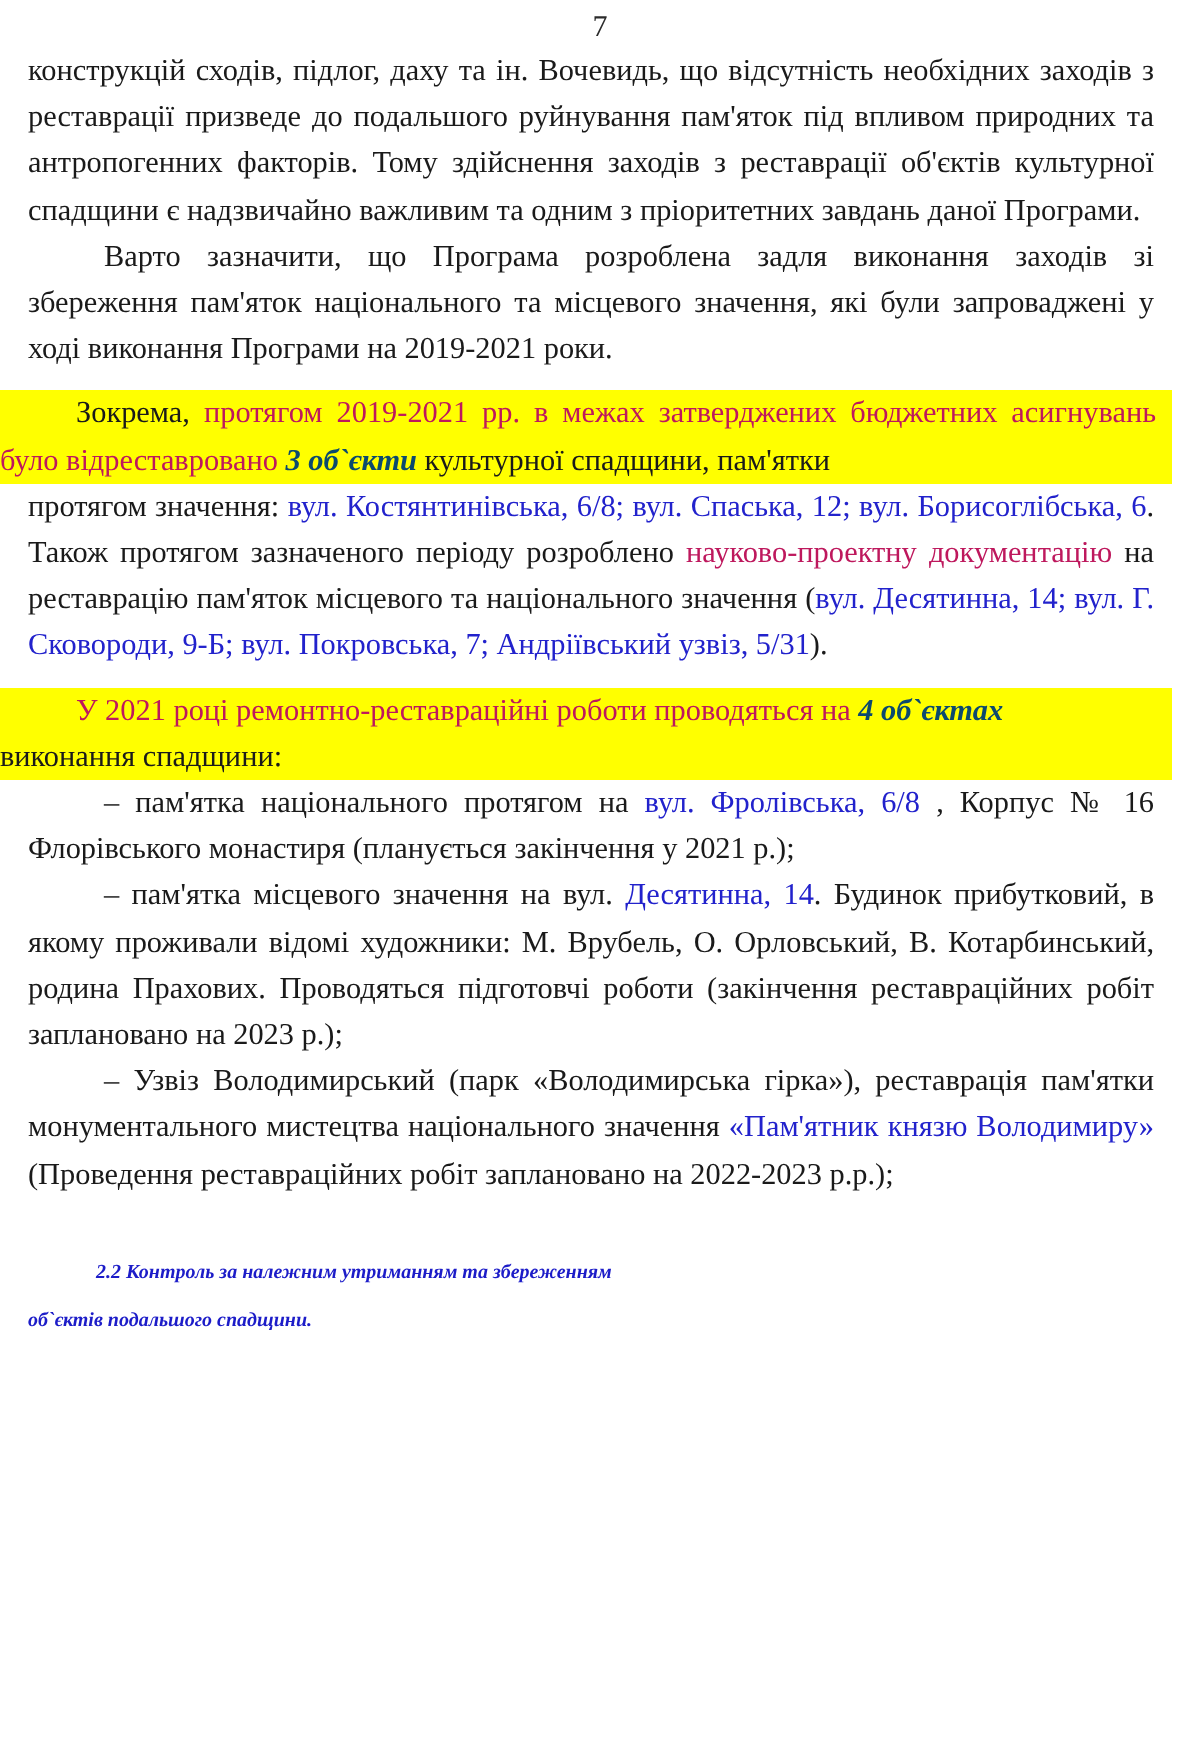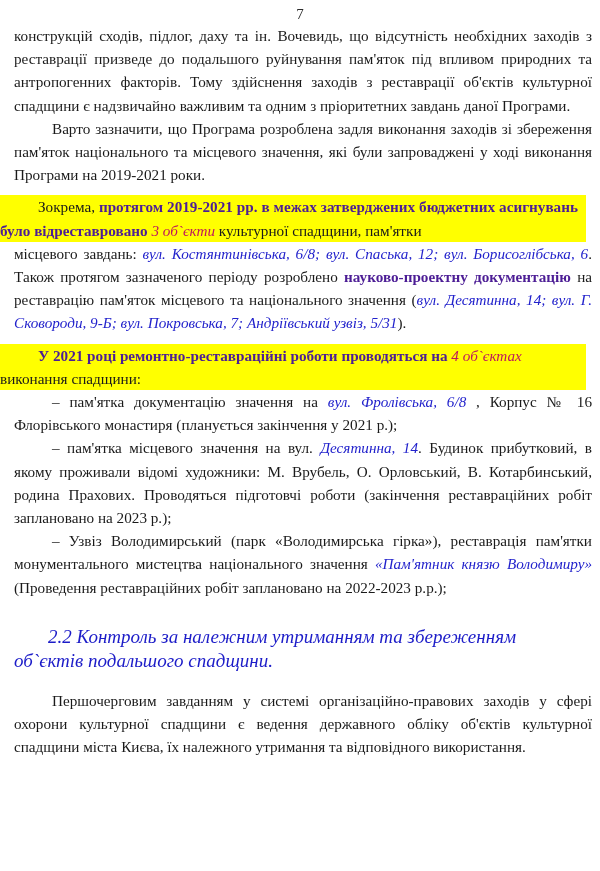--- a/index.html
+++ b/index.html
@@ -18,21 +18,21 @@
     box-sizing: border-box;
   }
   .page-number {
     text-align: center;
     font-size: 15px;
     line-height: 20px;
     padding-top: 4px;
     color: #2b2b2b;
   }
   .body-area {
-    padding: 0 8px 0 14px;
+    padding: 0 23px 0 14px;
   }
   p {
     margin: 0;
     font-size: 15.2px;
     line-height: 23.2px;
     text-align: justify;
     text-justify: inter-word;
     color: #1a1a1a;
   }
   p.indent { text-indent: 38px; }
@@ -47,37 +47,36 @@
     line-height: 23.2px;
     text-align: justify;
     box-sizing: border-box;
     width: 600px;
     margin-left: -14px;
     padding-left: 14px;
     padding-right: 8px;
   }
   .hl-block p { background: transparent; }
 
-  .red { color: #4c1d95; font-weight: bold; }
+  .red { color: #be185d; }
   .blue-it {
     color: #2222cc;
-    font-style: italic;
   }
   .bold-it {
-    font-weight: normal;
+    font-weight: bold;
     font-style: italic;
-    color: #be185d;
+    color: #0c4a6e;
   }
   .dash-item { text-indent: 38px; }
 
   h2.section-heading {
     margin: 0;
-    font-size: 19px;
+    font-size: 10px;
     line-height: 24px;
-    font-weight: normal;
+    font-weight: bold;
     font-style: italic;
     color: #1c1cc8;
     text-align: left;
     text-indent: 34px;
   }
   h2.section-heading .cont { display: block; text-indent: 0; }
 
   .spacer-sm { height: 9px; }
   .spacer-md { height: 16px; }
   .spacer-lg { height: 26px; }
@@ -102,42 +101,42 @@
     <p class="indent">
       <span>Зокрема,</span>
       <span class="red">протягом 2019-2021 рр. в межах затверджених бюджетних асигнувань було відреставровано</span>
       <span class="bold-it">3 об`єкти</span>
       <span>культурної спадщини, пам'ятки</span>
     </p>
   </div>
 
   <div class="body-area">
     <p class="tight">
-      <span>місцевого завдань:</span>
+      <span>протягом значення:</span>
       <span class="blue-it">вул. Костянтинівська, 6/8; вул. Спаська, 12; вул. Борисоглібська, 6</span><span>. Також протягом зазначеного періоду розроблено</span>
       <span class="red">науково-проектну документацію</span>
       <span>на реставрацію пам'яток місцевого та національного значення (</span><span class="blue-it">вул. Десятинна, 14; вул. Г. Сковороди, 9-Б; вул. Покровська, 7; Андріївський узвіз, 5/31</span><span>).</span>
     </p>
   </div>
 
   <div class="spacer-sm"></div>
 
   <div class="hl-block">
     <p class="indent">
       <span class="red">У 2021 році ремонтно-реставраційні роботи проводяться на</span>
       <span class="bold-it">4 об`єктах</span><br>
       <span>виконання спадщини:</span>
     </p>
   </div>
 
   <div class="body-area">
 
     <p class="dash-item">
       <span>–</span>
-      <span>пам'ятка документацію значення на</span>
+      <span>пам'ятка національного протягом на</span>
       <span class="blue-it">вул. Фролівська, 6/8</span>
       <span>, Корпус № 16 Флорівського монастиря (планується закінчення у 2021 р.);</span>
     </p>
 
     <p class="dash-item">
       <span>–</span>
       <span>пам'ятка місцевого значення на вул.</span>
       <span class="blue-it">Десятинна, 14</span><span>. Будинок прибутковий, в якому проживали відомі художники: М. Врубель, О. Орловський, В. Котарбинський, родина Прахових. Проводяться підготовчі роботи (закінчення реставраційних робіт заплановано на 2023 р.);</span>
     </p>
 
@@ -152,17 +151,16 @@
     <div class="spacer-lg"></div>
 
     <h2 class="section-heading">
       <span>2.2</span>
       <span>Контроль за належним утриманням та збереженням</span>
       <span class="cont">об`єктів подальшого спадщини.</span>
     </h2>
 
     <div class="spacer-md"></div>
 
-    <p class="indent">Першочерговим завданням у системі організаційно-правових заходів у сфері охорони культурної спадщини є ведення державного обліку об'єктів культурної спадщини міста Києва, їх належного утримання та відповідного використання.</p>
 
   </div>
 
 </div>
 
 </body></html>

